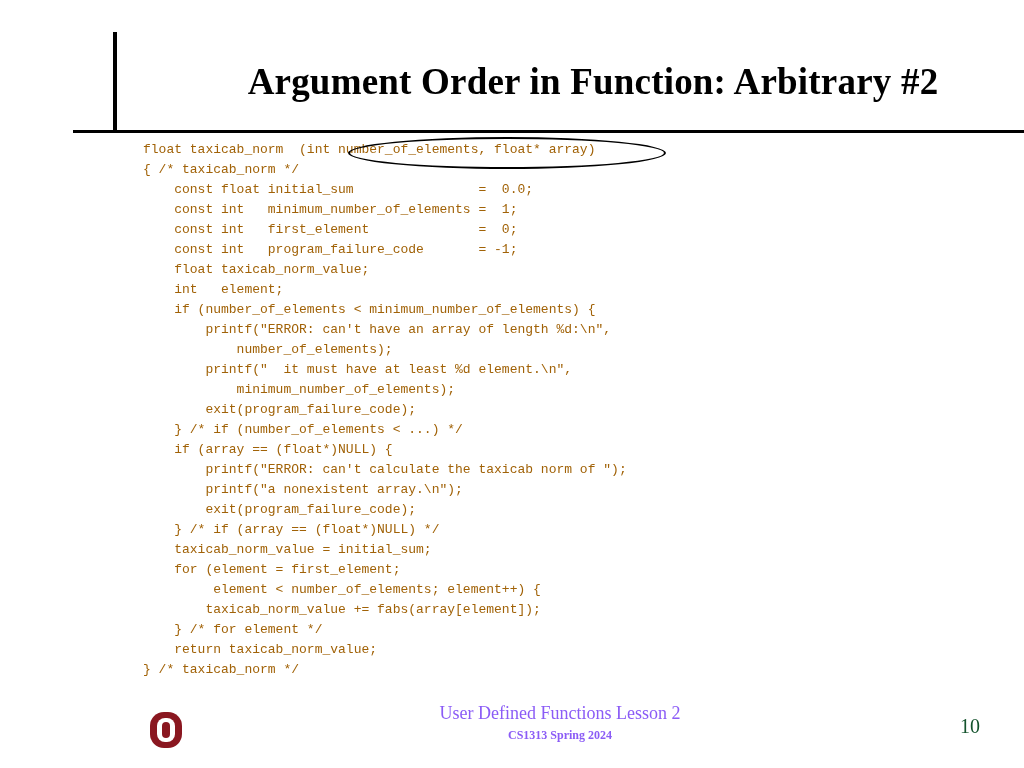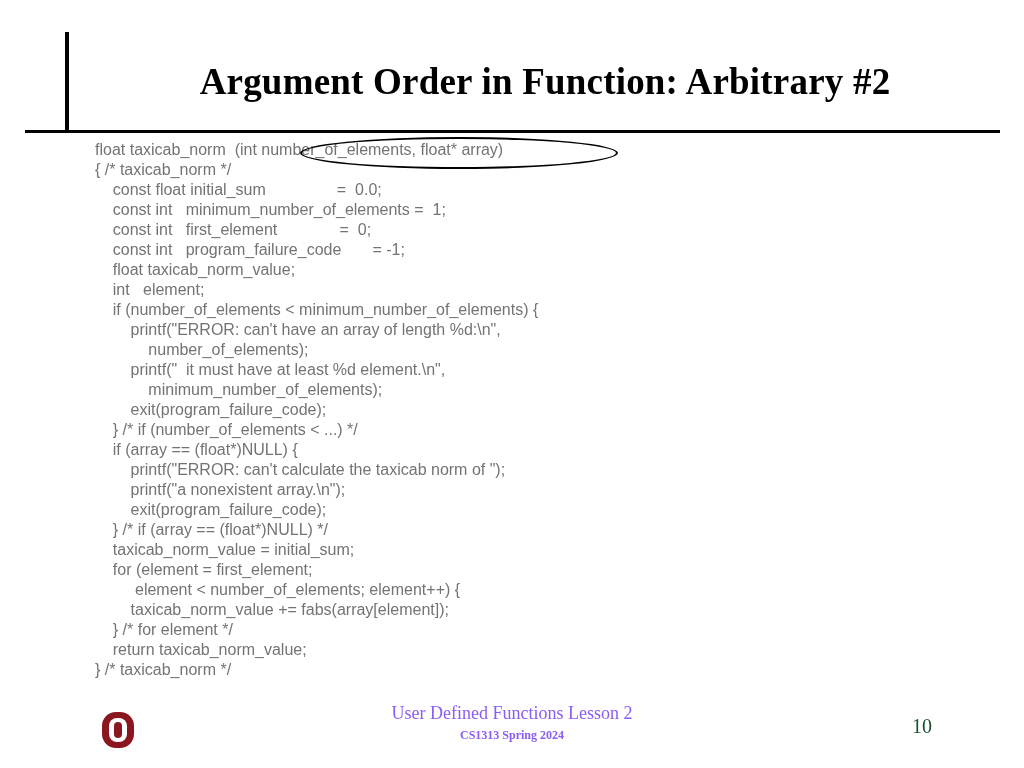--- a/index.html
+++ b/index.html
@@ -9,20 +9,21 @@
     height: 768px;
     background: #ffffff;
     font-family: "Times New Roman", Times, serif;
     overflow: hidden;
   }
   .slide {
     position: relative;
     width: 972px;
     height: 768px;
     box-sizing: border-box;
+    margin-left: 48px;
   }
   .vbar {
     position: absolute;
     left: 65px;
     top: 32px;
     width: 4px;
     height: 98px;
     background: #000;
   }
   .hbar {
@@ -41,25 +42,25 @@
     font-weight: bold;
     font-size: 37px;
     letter-spacing: 0.2px;
     color: #000;
     text-align: center;
   }
   .code {
     position: absolute;
     left: 95px;
     top: 140px;
-    font-family: Liberation Sans, sans-serif;
-    font-size: 16px;
+    font-family: Liberation Mono, monospace;
+    font-size: 13px;
     line-height: 20px;
     white-space: pre;
-    color: #737373;
+    color: #a16207;
   }
   .ellipse {
     position: absolute;
     left: 300px;
     top: 137px;
     width: 314px;
     height: 28px;
     border: 2.5px solid #000;
     border-radius: 50%;
     background: transparent;

